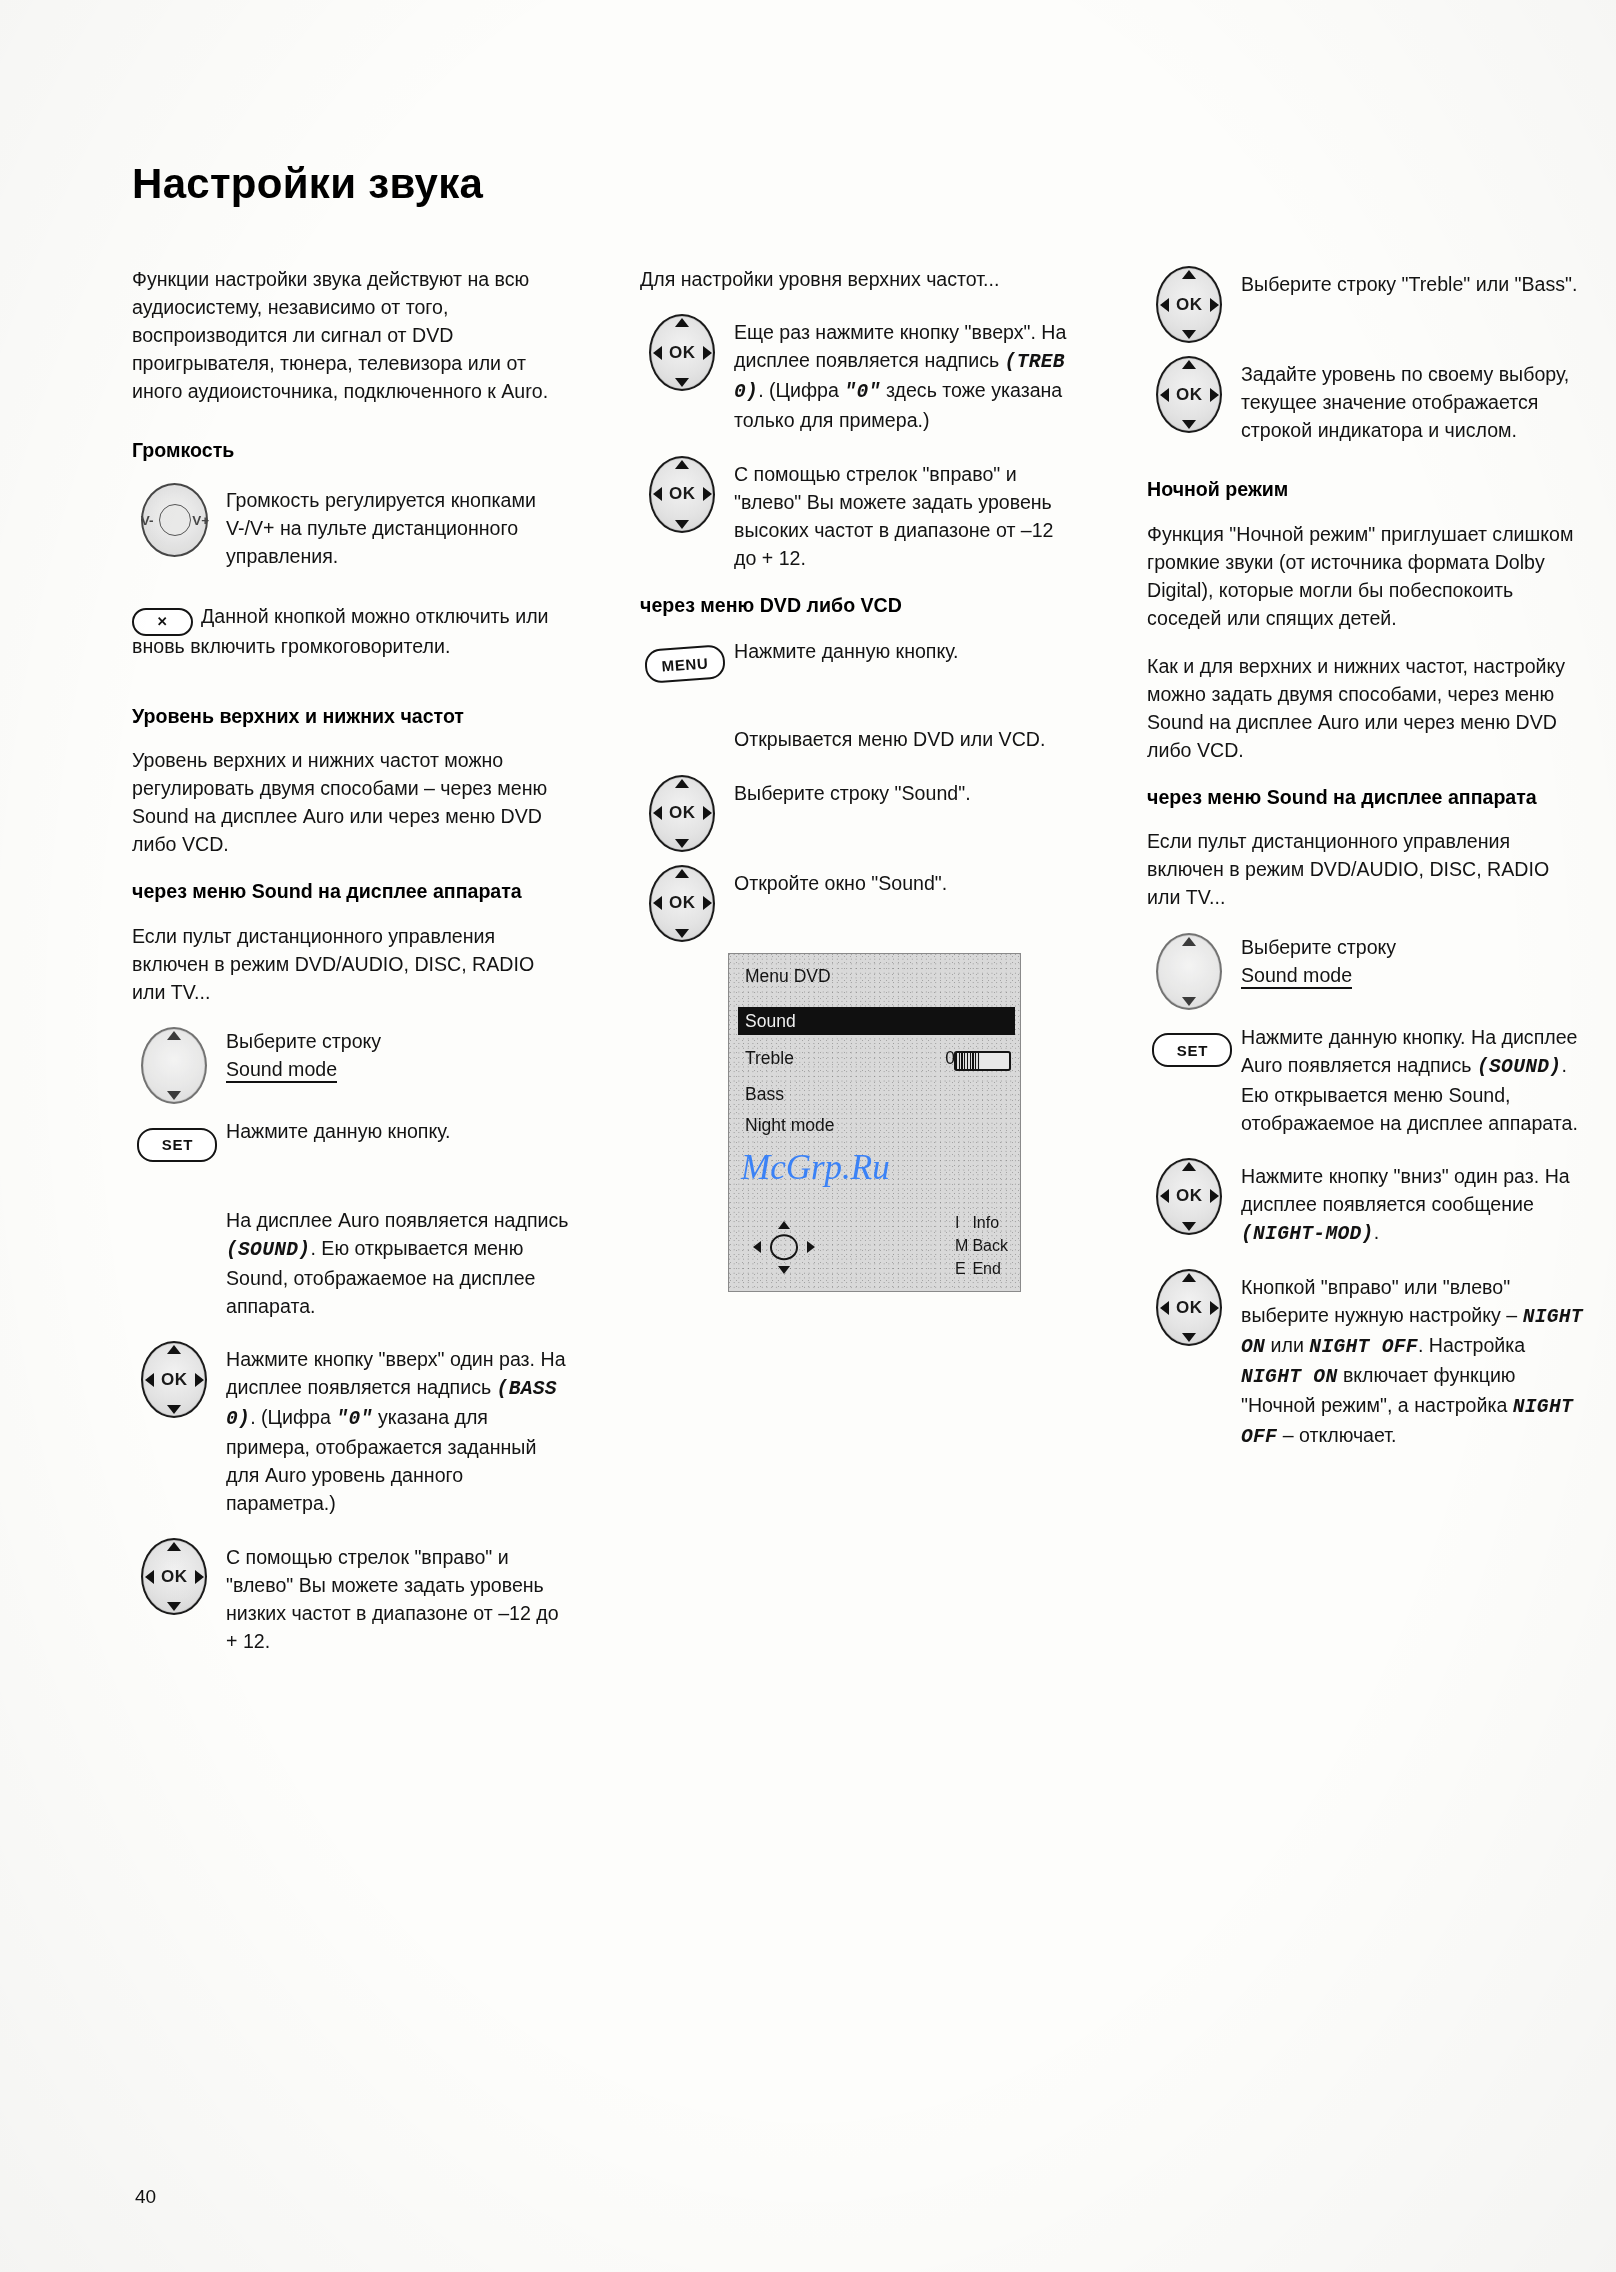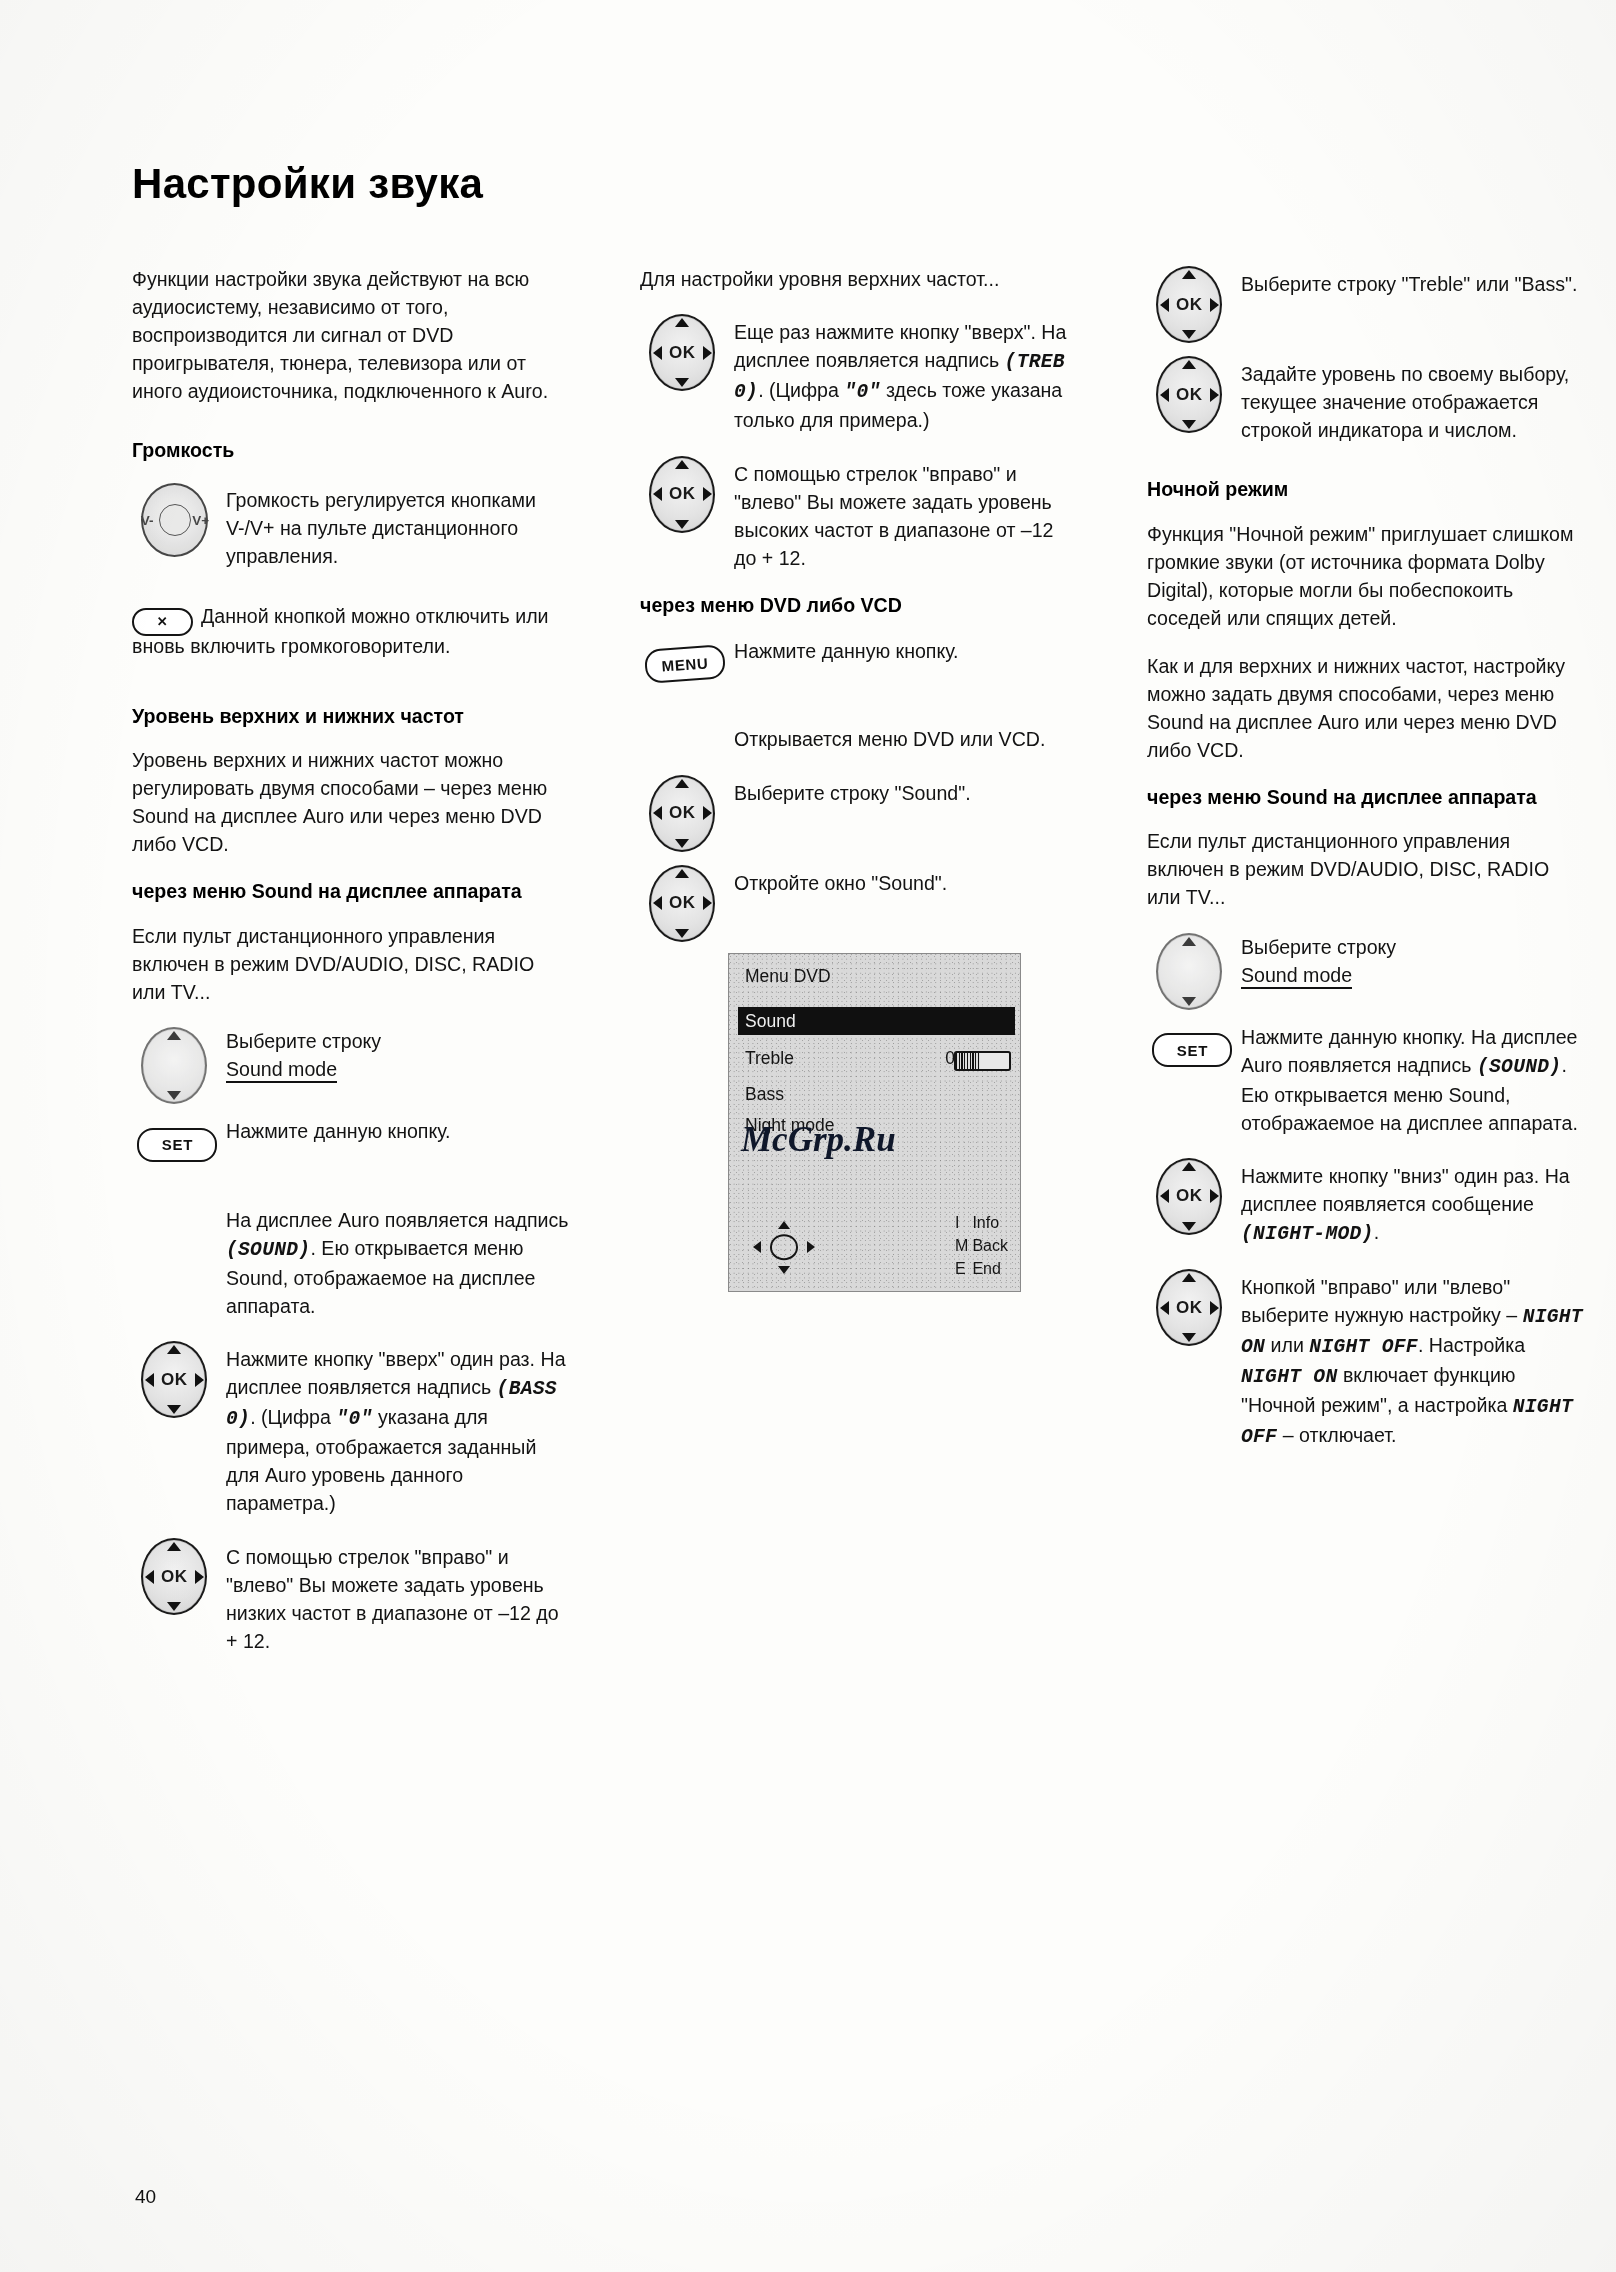--- a/index.html
+++ b/index.html
@@ -317,26 +317,26 @@
   .osd-pad .d { left: 50%; bottom: 0; transform: translateX(-50%);
     border-left: 6.7px solid transparent; border-right: 6.7px solid transparent; border-top: 8.8px solid #141414; }
   .osd-pad .l { top: 50%; left: 0; transform: translateY(-50%);
     border-top: 6.7px solid transparent; border-bottom: 6.7px solid transparent; border-right: 8.8px solid #141414; }
   .osd-pad .r { top: 50%; right: 0; transform: translateY(-50%);
     border-top: 6.7px solid transparent; border-bottom: 6.7px solid transparent; border-left: 8.8px solid #141414; }
 
   .watermark {
     position: absolute;
     left: 741px;
-    top: 1120px;
+    top: 1148px;
     font-family: "Liberation Serif", serif;
     font-style: italic;
-    font-weight: bold;
+    font-weight: normal;
     font-size: 35px;
-    color: #0f172a;
+    color: #3b82f6;
     z-index: 8;
     white-space: nowrap;
   }
 
   .page-number {
     position: absolute;
     left: 135px;
     top: 2186px;
     font-size: 19px;
     color: #111;

